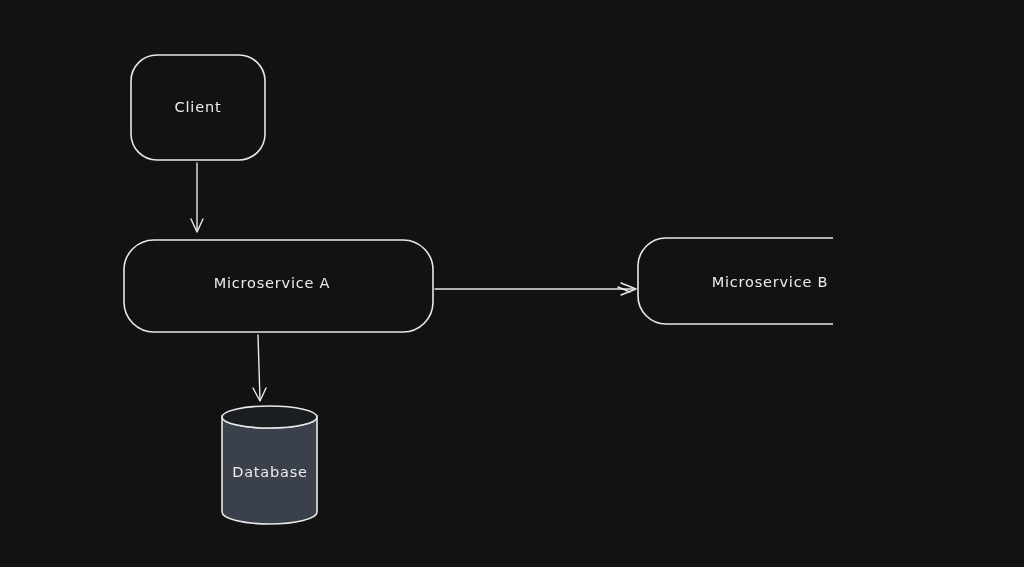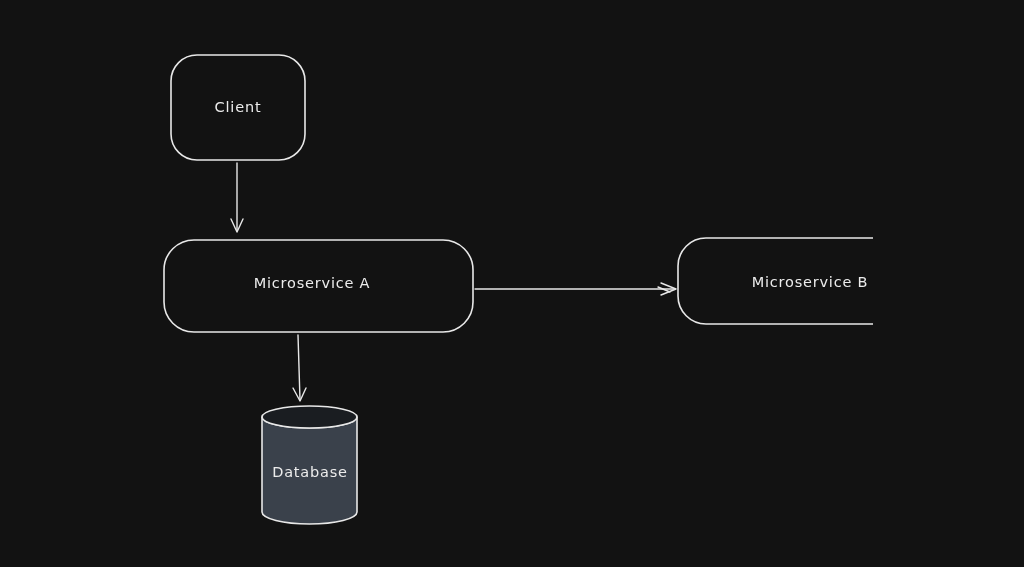--- a/index.html
+++ b/index.html
@@ -7,21 +7,20 @@
     padding: 0;
     background: var(--background, #121212);
   }
   .stage {
     position: relative;
     width: 833px;
     height: 567px;
     background: var(--background, #121212);
     overflow: hidden;
     font-family: "DejaVu Sans", sans-serif;
-    padding-left: 40px;
   }
   svg { display: block; }
   .shape {
     fill: none;
     stroke: var(--stroke, #e8e8e8);
     stroke-width: 1.6;
     stroke-linecap: round;
     stroke-linejoin: round;
   }
   .edge {

